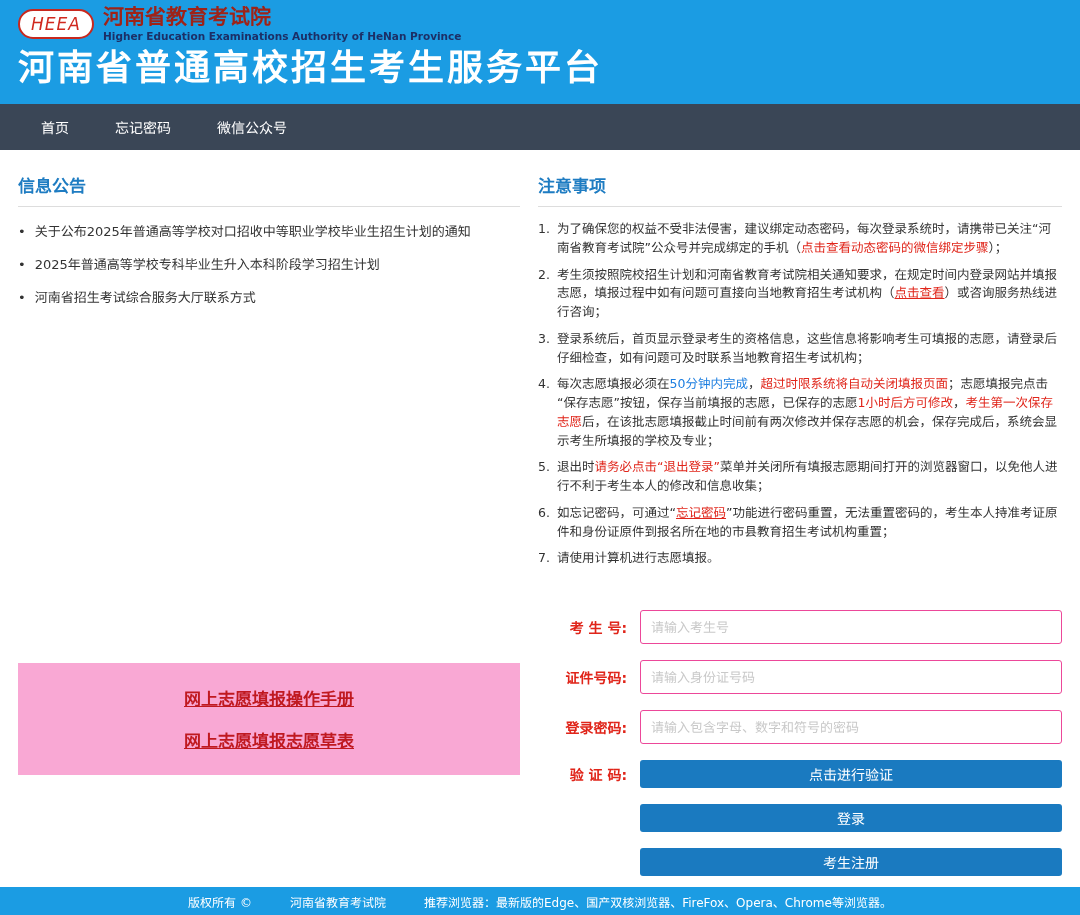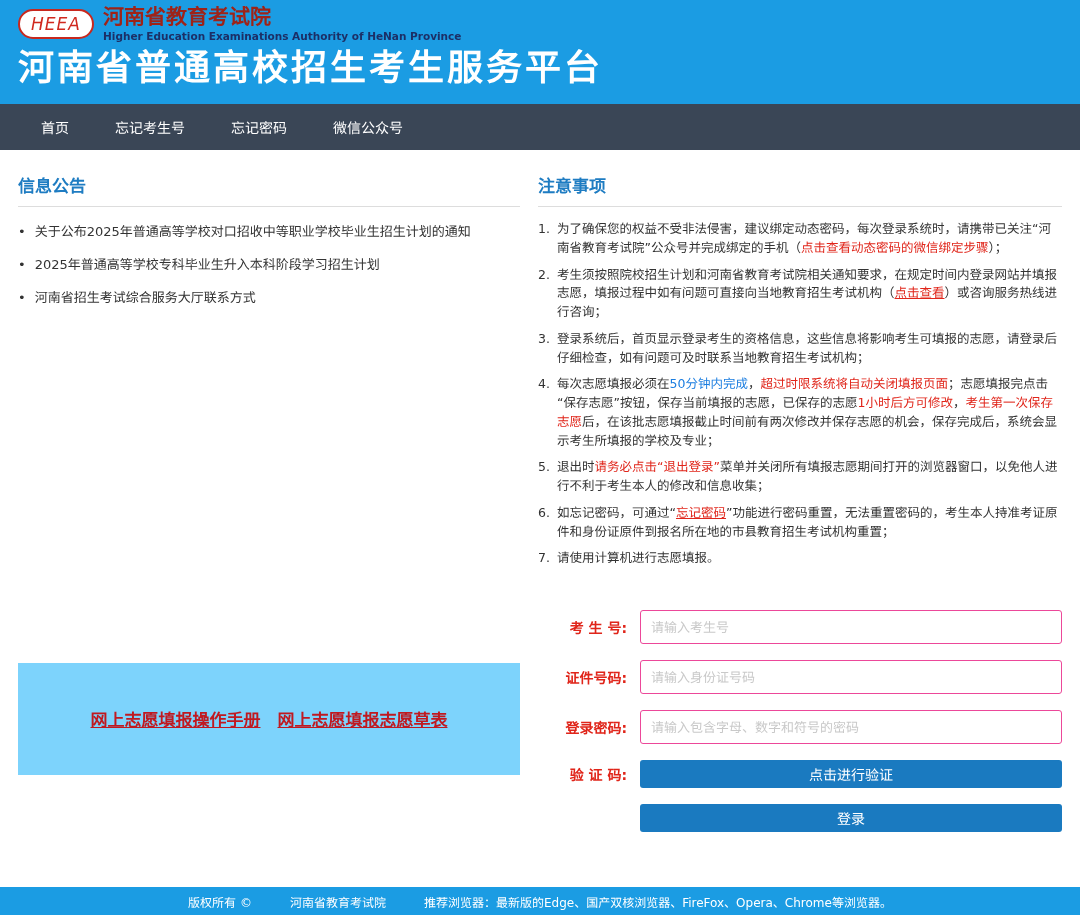--- a/index.html
+++ b/index.html
@@ -32,22 +32,22 @@
   .content { flex:1 1 auto; display:flex; padding:22px 18px 0; gap:18px; overflow:hidden; }
   .col-left { width:502px; flex:0 0 502px; display:flex; flex-direction:column; }
   .col-right { flex:1 1 auto; display:flex; flex-direction:column; }
   .section-title { color:#1e7cc2; font-size:17px; font-weight:bold; padding-bottom:9px; border-bottom:1px solid #ddd; }
 
   .ann-list { list-style:none; margin-top:16px; }
   .ann-item { display:flex; gap:9px; font-size:13px; color:#333; margin-bottom:15px; line-height:1.4; cursor:pointer; }
   .bullet { color:#333; flex:0 0 auto; }
 
   .handbook-box {
-    margin-top:340px; height:112px; background:#7dd3fc;
-    display:flex; flex-direction:row; align-items:center; justify-content:center; gap:17px;
+    margin-top:340px; height:112px; background:#f9a8d4;
+    display:flex; flex-direction:column; align-items:center; justify-content:center; gap:17px;
   }
   .handbook-link { color:#c01920; font-size:17px; font-weight:bold; text-decoration:underline; cursor:pointer; }
 
   .notes-list { list-style:none; margin-top:13px; }
   .note-item { display:flex; font-size:12.5px; color:#333; line-height:1.5; margin-bottom:8px; }
   .note-num { flex:0 0 19px; }
   .note-body { flex:1 1 auto; }
   .seg-normal { color:#333; }
   .seg-red { color:#e0251a; }
   .seg-blue { color:#1a7de0; }
@@ -90,21 +90,20 @@
       <div class="brand-text">
         <div class="org-name">河南省教育考试院</div>
         <div class="org-name-en">Higher Education Examinations Authority of HeNan Province</div>
       </div>
     </div>
     <h1 class="site-title">河南省普通高校招生考生服务平台</h1>
   </header>
 
   <nav class="main-nav" id="nav">
       <div class="nav-item">首页</div>
-      <div class="nav-item">忘记考生号</div>
       <div class="nav-item">忘记密码</div>
       <div class="nav-item">微信公众号</div>
     </nav>
 
   <main class="content">
 
     <section class="col-left">
       <h2 class="section-title">信息公告</h2>
       <ul class="ann-list" id="annList">
           <li class="ann-item">
@@ -178,20 +177,24 @@
         <div class="form-row">
           <label class="form-label">验 证 码:</label>
           <button type="button" class="btn">点击进行验证</button>
         </div>
 
         <div class="form-row">
           <span class="form-label"></span>
           <button type="button" class="btn">登录</button>
         </div>
 
+        <div class="form-row">
+          <span class="form-label"></span>
+          <button type="button" class="btn">考生注册</button>
+        </div>
       </form>
     </section>
 
   </main>
 
   <footer class="footer">
     <span>版权所有 ©</span>
     <span>河南省教育考试院</span>
     <span>推荐浏览器：最新版的Edge、国产双核浏览器、FireFox、Opera、Chrome等浏览器。</span>
   </footer>

